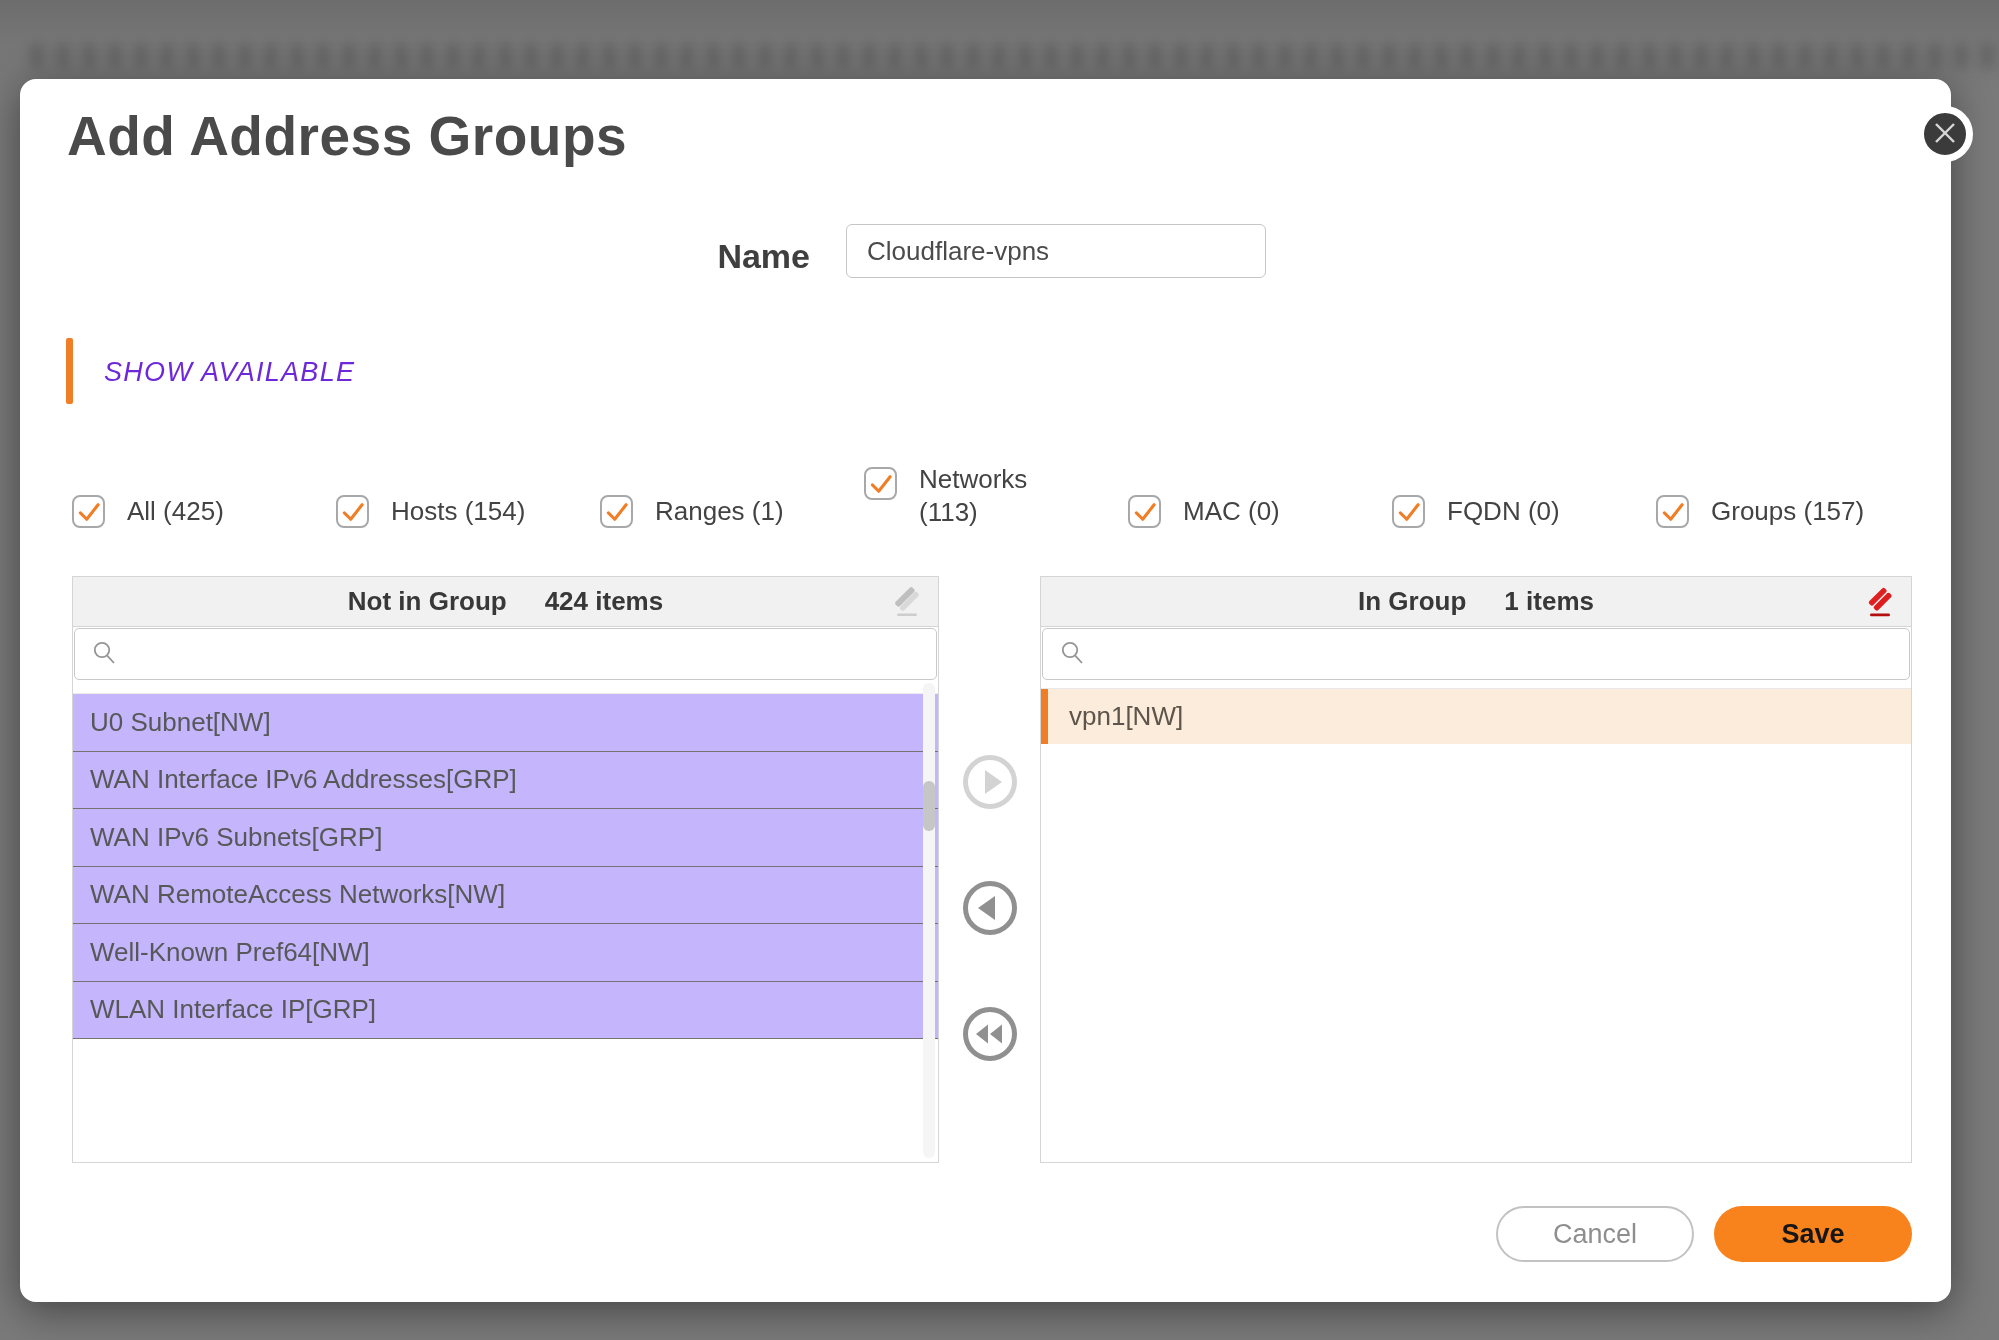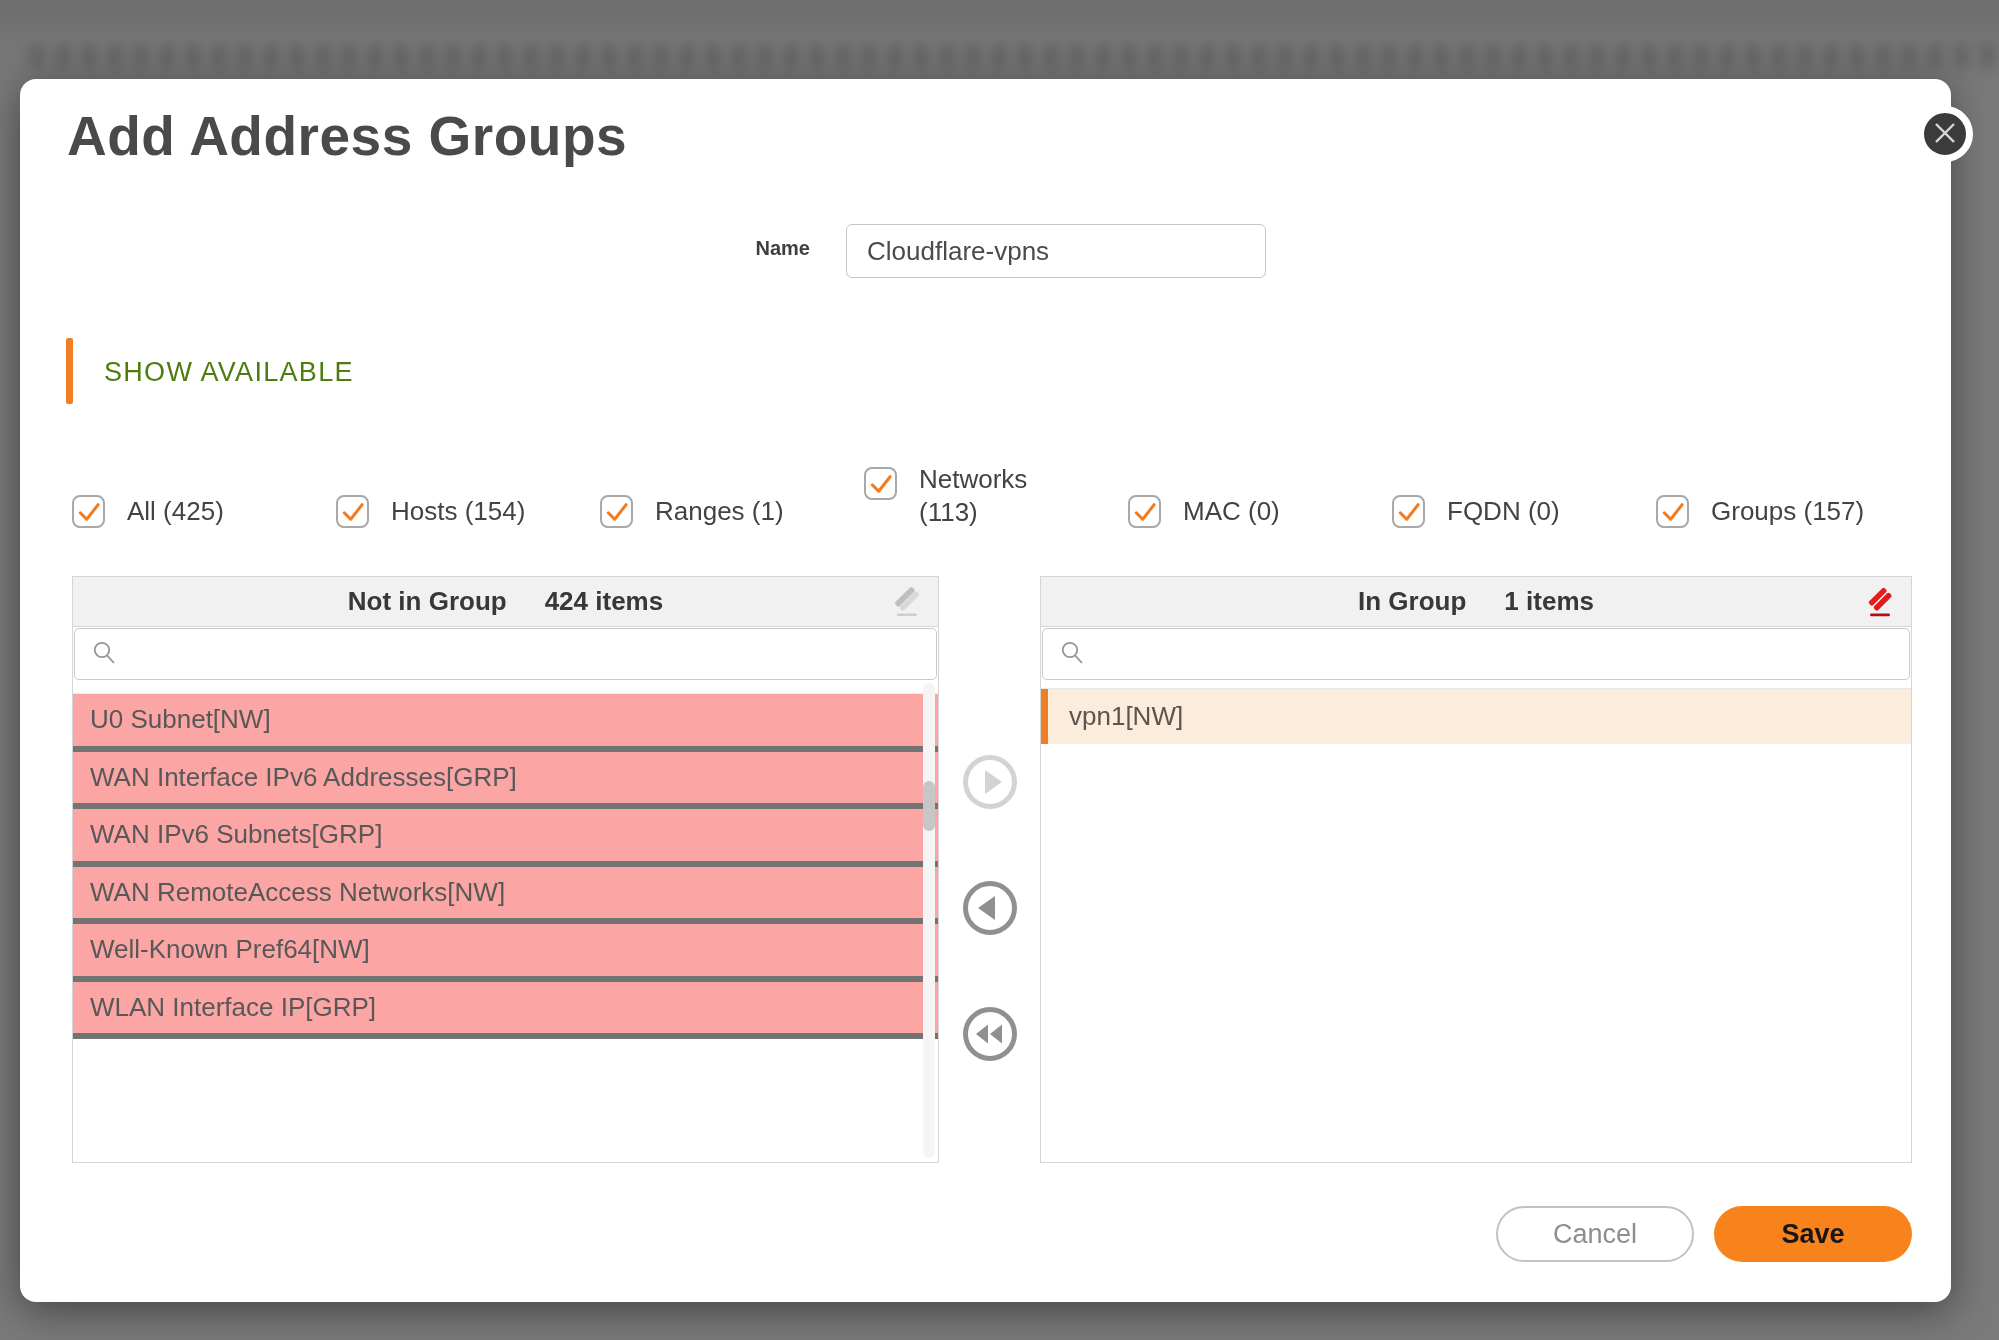--- a/index.html
+++ b/index.html
@@ -15,25 +15,25 @@
   .blur-band{position:absolute;left:30px;right:0;top:44px;height:24px;opacity:.45;
     background:repeating-linear-gradient(90deg,#4f4f4f 0 14px,transparent 14px 26px);
     filter:blur(6px);}
   .modal{position:absolute;left:20px;top:79px;width:1931px;height:1223px;background:#ffffff;
          border-radius:16px;box-shadow:0 8px 40px rgba(0,0,0,.45);}
   .close-btn{position:absolute;left:1897px;top:27px;width:56px;height:56px;border-radius:50%;
     background:#3b3b3b;border:7px solid #ffffff;display:flex;align-items:center;justify-content:center;
     cursor:pointer;}
   .close-btn svg{width:26px;height:26px;}
   .dialog-title{position:absolute;left:47px;top:25px;font-size:55px;font-weight:600;color:#4a4a4a;letter-spacing:.5px;}
-  .name-label{position:absolute;left:620px;top:158px;width:170px;text-align:right;font-size:20px;font-weight:700;color:#3f3f3f;}
+  .name-label{position:absolute;left:620px;top:158px;width:170px;text-align:right;font-size:34px;font-weight:700;color:#3f3f3f;}
   .name-input{position:absolute;left:826px;top:145px;width:420px;height:54px;border:1.5px solid #c6c6c6;
     border-radius:6px;padding:0 20px;font-size:26px;color:#4b4b4b;outline:none;background:#fff;}
   .section-bar{position:absolute;left:46px;top:259px;width:7px;height:66px;background:var(--accent);border-radius:2px;}
-  .section-label{position:absolute;left:84px;top:278px;font-size:27px;color:#4d7c0f;letter-spacing:1.3px;}
+  .section-label{position:absolute;left:84px;top:278px;font-size:27px;color:#6d28d9;letter-spacing:1.3px;font-style:italic;}
   
   .filter-row{position:absolute;left:52px;top:379px;right:36px;height:70px;display:flex;align-items:flex-end;}
   .filter-item{display:flex;align-items:center;width:264px;cursor:pointer;flex:0 0 auto;}
   .filter-item:last-child{width:auto;}
   .checkbox{width:33px;height:33px;border:2px solid #a8a8a8;border-radius:8px;background:#fff;
     display:flex;align-items:center;justify-content:center;flex:0 0 auto;}
   .checkbox svg{width:30px;height:30px;overflow:visible;}
   .filter-label{margin-left:22px;font-size:26px;color:#434343;line-height:1.25;}
   .filter-item:nth-child(4) .filter-label{max-width:120px;margin-top:24px;}
   
@@ -45,22 +45,22 @@
   .panel-title,.panel-count{font-size:26px;font-weight:700;color:#383838;}
   .eraser{position:absolute;right:14px;top:8px;width:34px;height:34px;cursor:pointer;background:none;border:none;padding:0;}
   .eraser svg{width:34px;height:34px;}
   .panel-search{position:relative;margin:1px;height:52px;border:1px solid #c9c9c9;border-radius:5px;background:#fff;
     display:flex;align-items:center;padding-left:16px;}
   .panel-search svg{width:27px;height:27px;flex:0 0 auto;}
   .panel-search input{border:none;outline:none;flex:1;height:100%;font-size:25px;color:#4b4b4b;background:transparent;padding:0 12px;}
   .list{position:relative;height:calc(100% - 106px);overflow:hidden;}
   .list-sliver{height:13px;border-bottom:1px solid #ececec;}
   .panel-right .list-sliver{height:8px;border-bottom:1px solid #e9e9e9;}
-  .list-row{height:57.5px;display:flex;align-items:center;padding-left:17px;border-bottom:6px solid #737373;
-    font-size:26px;color:#585858;cursor:pointer;background:#fca5a5;}
+  .list-row{height:57.5px;display:flex;align-items:center;padding-left:17px;border-bottom:1px solid #737373;
+    font-size:26px;color:#585858;cursor:pointer;background:#c4b5fd;}
   .list-row.selected-row{height:55px;background:var(--selected-row-bg);border-left:7px solid var(--accent);
     padding-left:21px;border-bottom:none;color:#5d544b;}
   
   .scroll-track{position:absolute;right:3px;top:2px;bottom:2px;width:12px;background:#f5f5f5;border-radius:6px;}
   .scroll-thumb{position:absolute;right:0;top:98px;width:12px;height:50px;background:#c6c6c6;border-radius:6px;cursor:pointer;}
   
   .transfer{position:absolute;left:941px;top:674px;width:58px;height:310px;display:flex;flex-direction:column;justify-content:space-between;}
   .transfer-btn{width:58px;height:58px;background:none;border:none;padding:0;cursor:pointer;}
   .transfer-btn svg{width:58px;height:58px;}
   .transfer-btn.disabled{color:#d3d3d3;}

